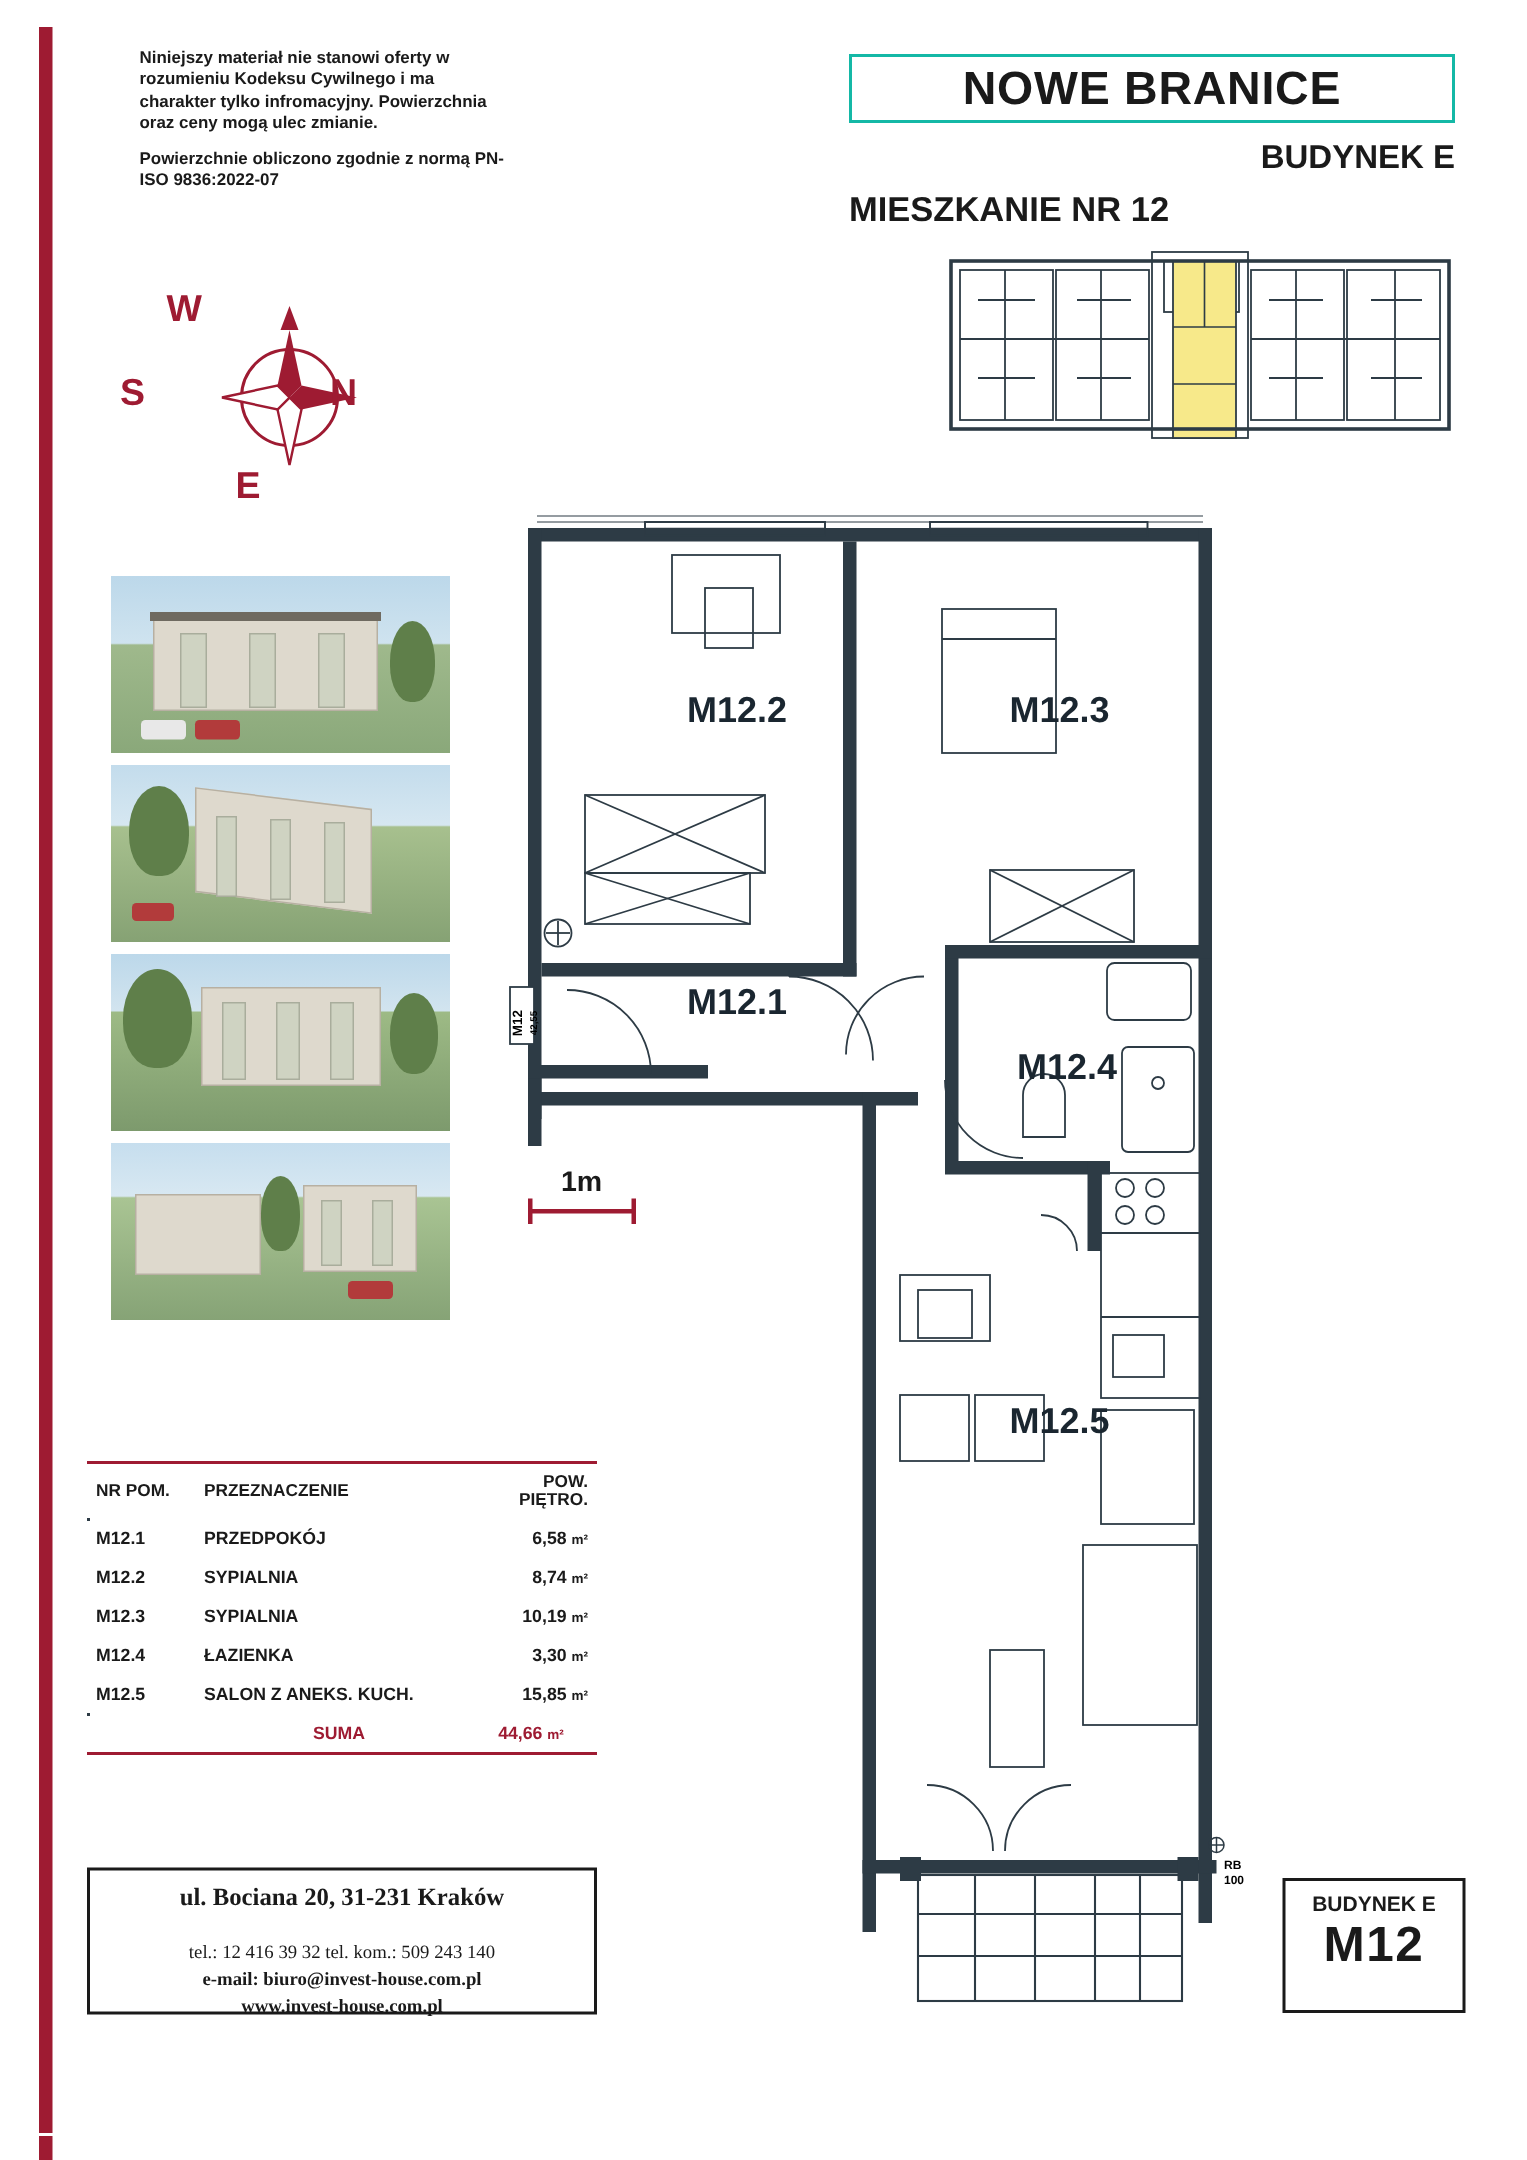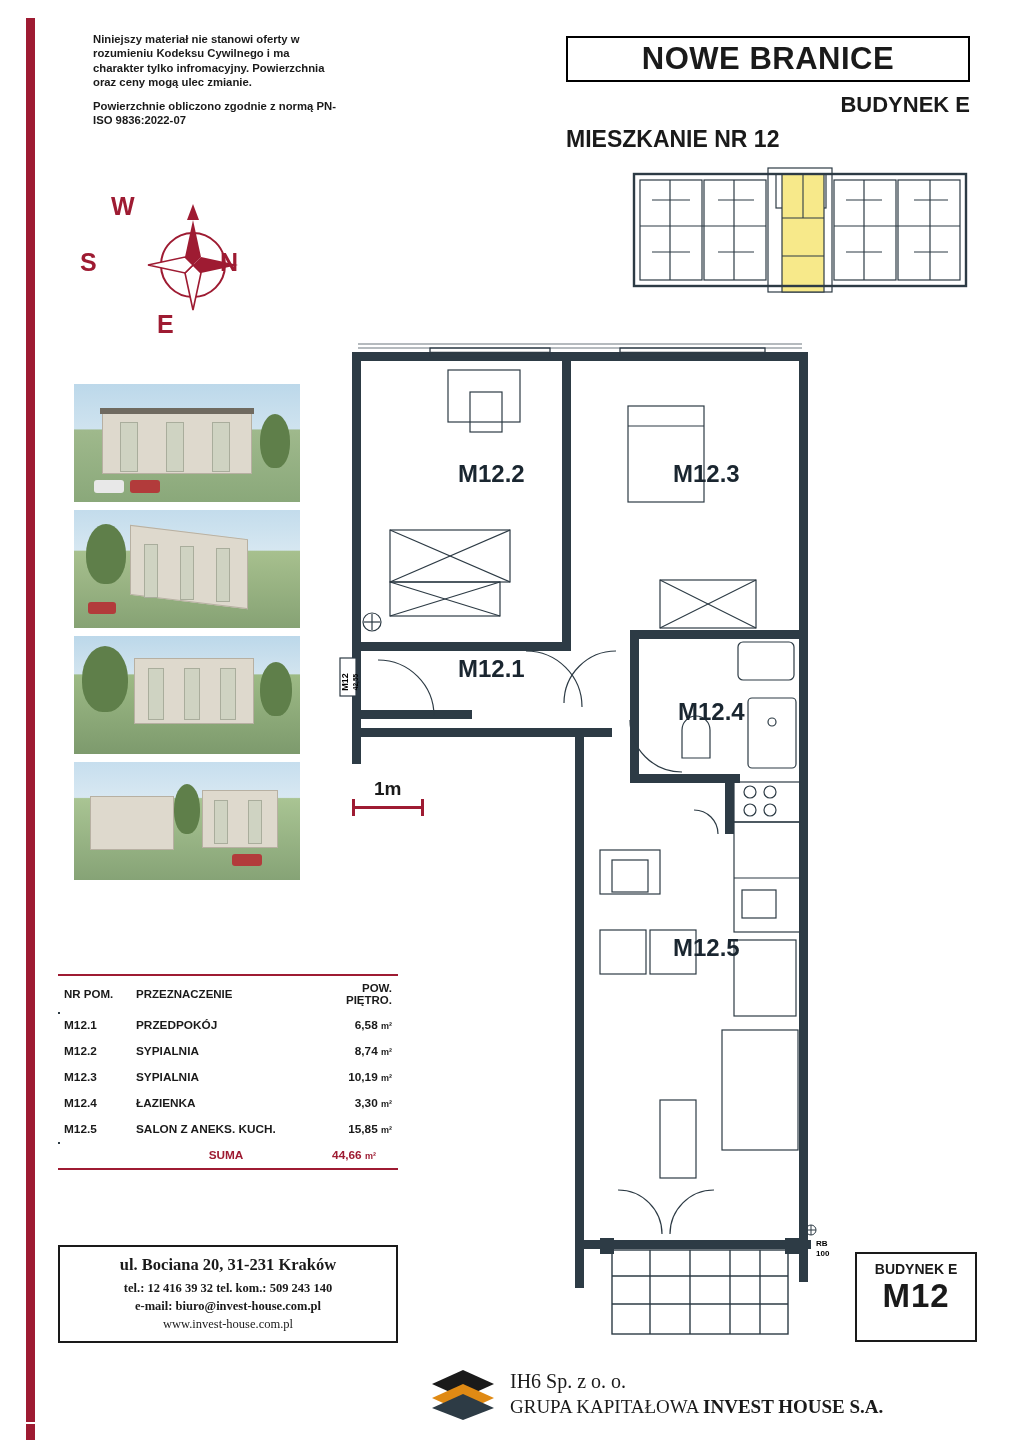--- a/index.html
+++ b/index.html
@@ -16,21 +16,21 @@
   
   .left-bar { position:absolute; left:26px; top:18px; width:9px; height:1404px; background:#9e1b32; }
 
   
   .disclaimer { position:absolute; left:93px; top:32px; width:250px; font-size:11.3px; font-weight:bold; line-height:1.28; }
   .disclaimer .p2 { margin-top:9px; }
 
   
   .title-box {
     position:absolute; left:566px; top:36px; width:404px; height:46px;
-    border:2px solid #000000; display:flex; align-items:center; justify-content:center;
+    border:2px solid #14b8a6; display:flex; align-items:center; justify-content:center;
   }
   .title-box span { font-size:31px; font-weight:bold; letter-spacing:0.5px; }
   .subtitle1 { position:absolute; left:566px; top:92px; width:404px; text-align:right; font-size:22px; font-weight:bold; }
   .subtitle2 { position:absolute; left:566px; top:126px; width:404px; font-size:23px; font-weight:bold; }
 
   
   .keyplan { position:absolute; left:630px; top:160px; width:340px; height:140px; }
 
   
   .compass { position:absolute; left:105px; top:190px; width:180px; height:175px; }
@@ -84,23 +84,23 @@
   .tbl .sum { color:#9e1b32;text-align:center; }
   .tbl .unit { font-size:9px; }
 
   
   .contact {
     position:absolute; left:58px; top:1245px; width:340px; height:98px;
     border:2px solid #1a1a1a; text-align:center; padding-top:8px;
     font-family:"Liberation Serif", serif;
   }
   .contact .l1 { font-size:16.5px; font-weight:bold; }
-  .contact .l2 { font-size:12.5px; font-weight:bold; margin-top:6px; }
+  .contact .l2 { font-size:12.5px; font-weight:normal; margin-top:19px; }
   .contact .l3 { font-size:12.5px; font-weight:bold; margin-top:3px; }
-  .contact .l4 { font-size:12.5px; font-weight:normal; margin-top:3px; }
+  .contact .l4 { font-size:12.5px; font-weight:bold; margin-top:3px; }
 
   
   .badge {
     position:absolute; left:855px; top:1252px; width:122px; height:90px;
     border:2px solid #1a1a1a; text-align:center;
   }
   .badge .b1 { font-size:14px; font-weight:bold; margin-top:7px; }
   .badge .b2 { font-size:33px; font-weight:bold; margin-top:0px; letter-spacing:1px; }
 
   
@@ -415,23 +415,14 @@
     <div class="l2">tel.: 12 416 39 32   tel. kom.: 509 243 140</div>
     <div class="l3">e-mail: biuro@invest-house.com.pl</div>
     <div class="l4">www.invest-house.com.pl</div>
   </div>
 
   <div class="badge">
     <div class="b1">BUDYNEK E</div>
     <div class="b2">M12</div>
   </div>
 
-  <div class="footer">
-    <svg width="70" height="52" viewBox="0 0 70 52">
-      <polygon points="35,2 66,16 35,30 4,16" fill="#1a1a1a"></polygon>
-      <polygon points="35,16 66,30 35,44 4,30" fill="#e08a14"></polygon>
-      <polygon points="35,26 66,40 35,52 4,40" fill="#2d3b45"></polygon>
-    </svg>
-    <div class="txt1">IH6 Sp. z o. o.</div>
-    <div class="txt2"><span>GRUPA KAPITAŁOWA </span><b>INVEST HOUSE S.A.</b></div>
-  </div>
 
 </div>
 
 </body></html>

